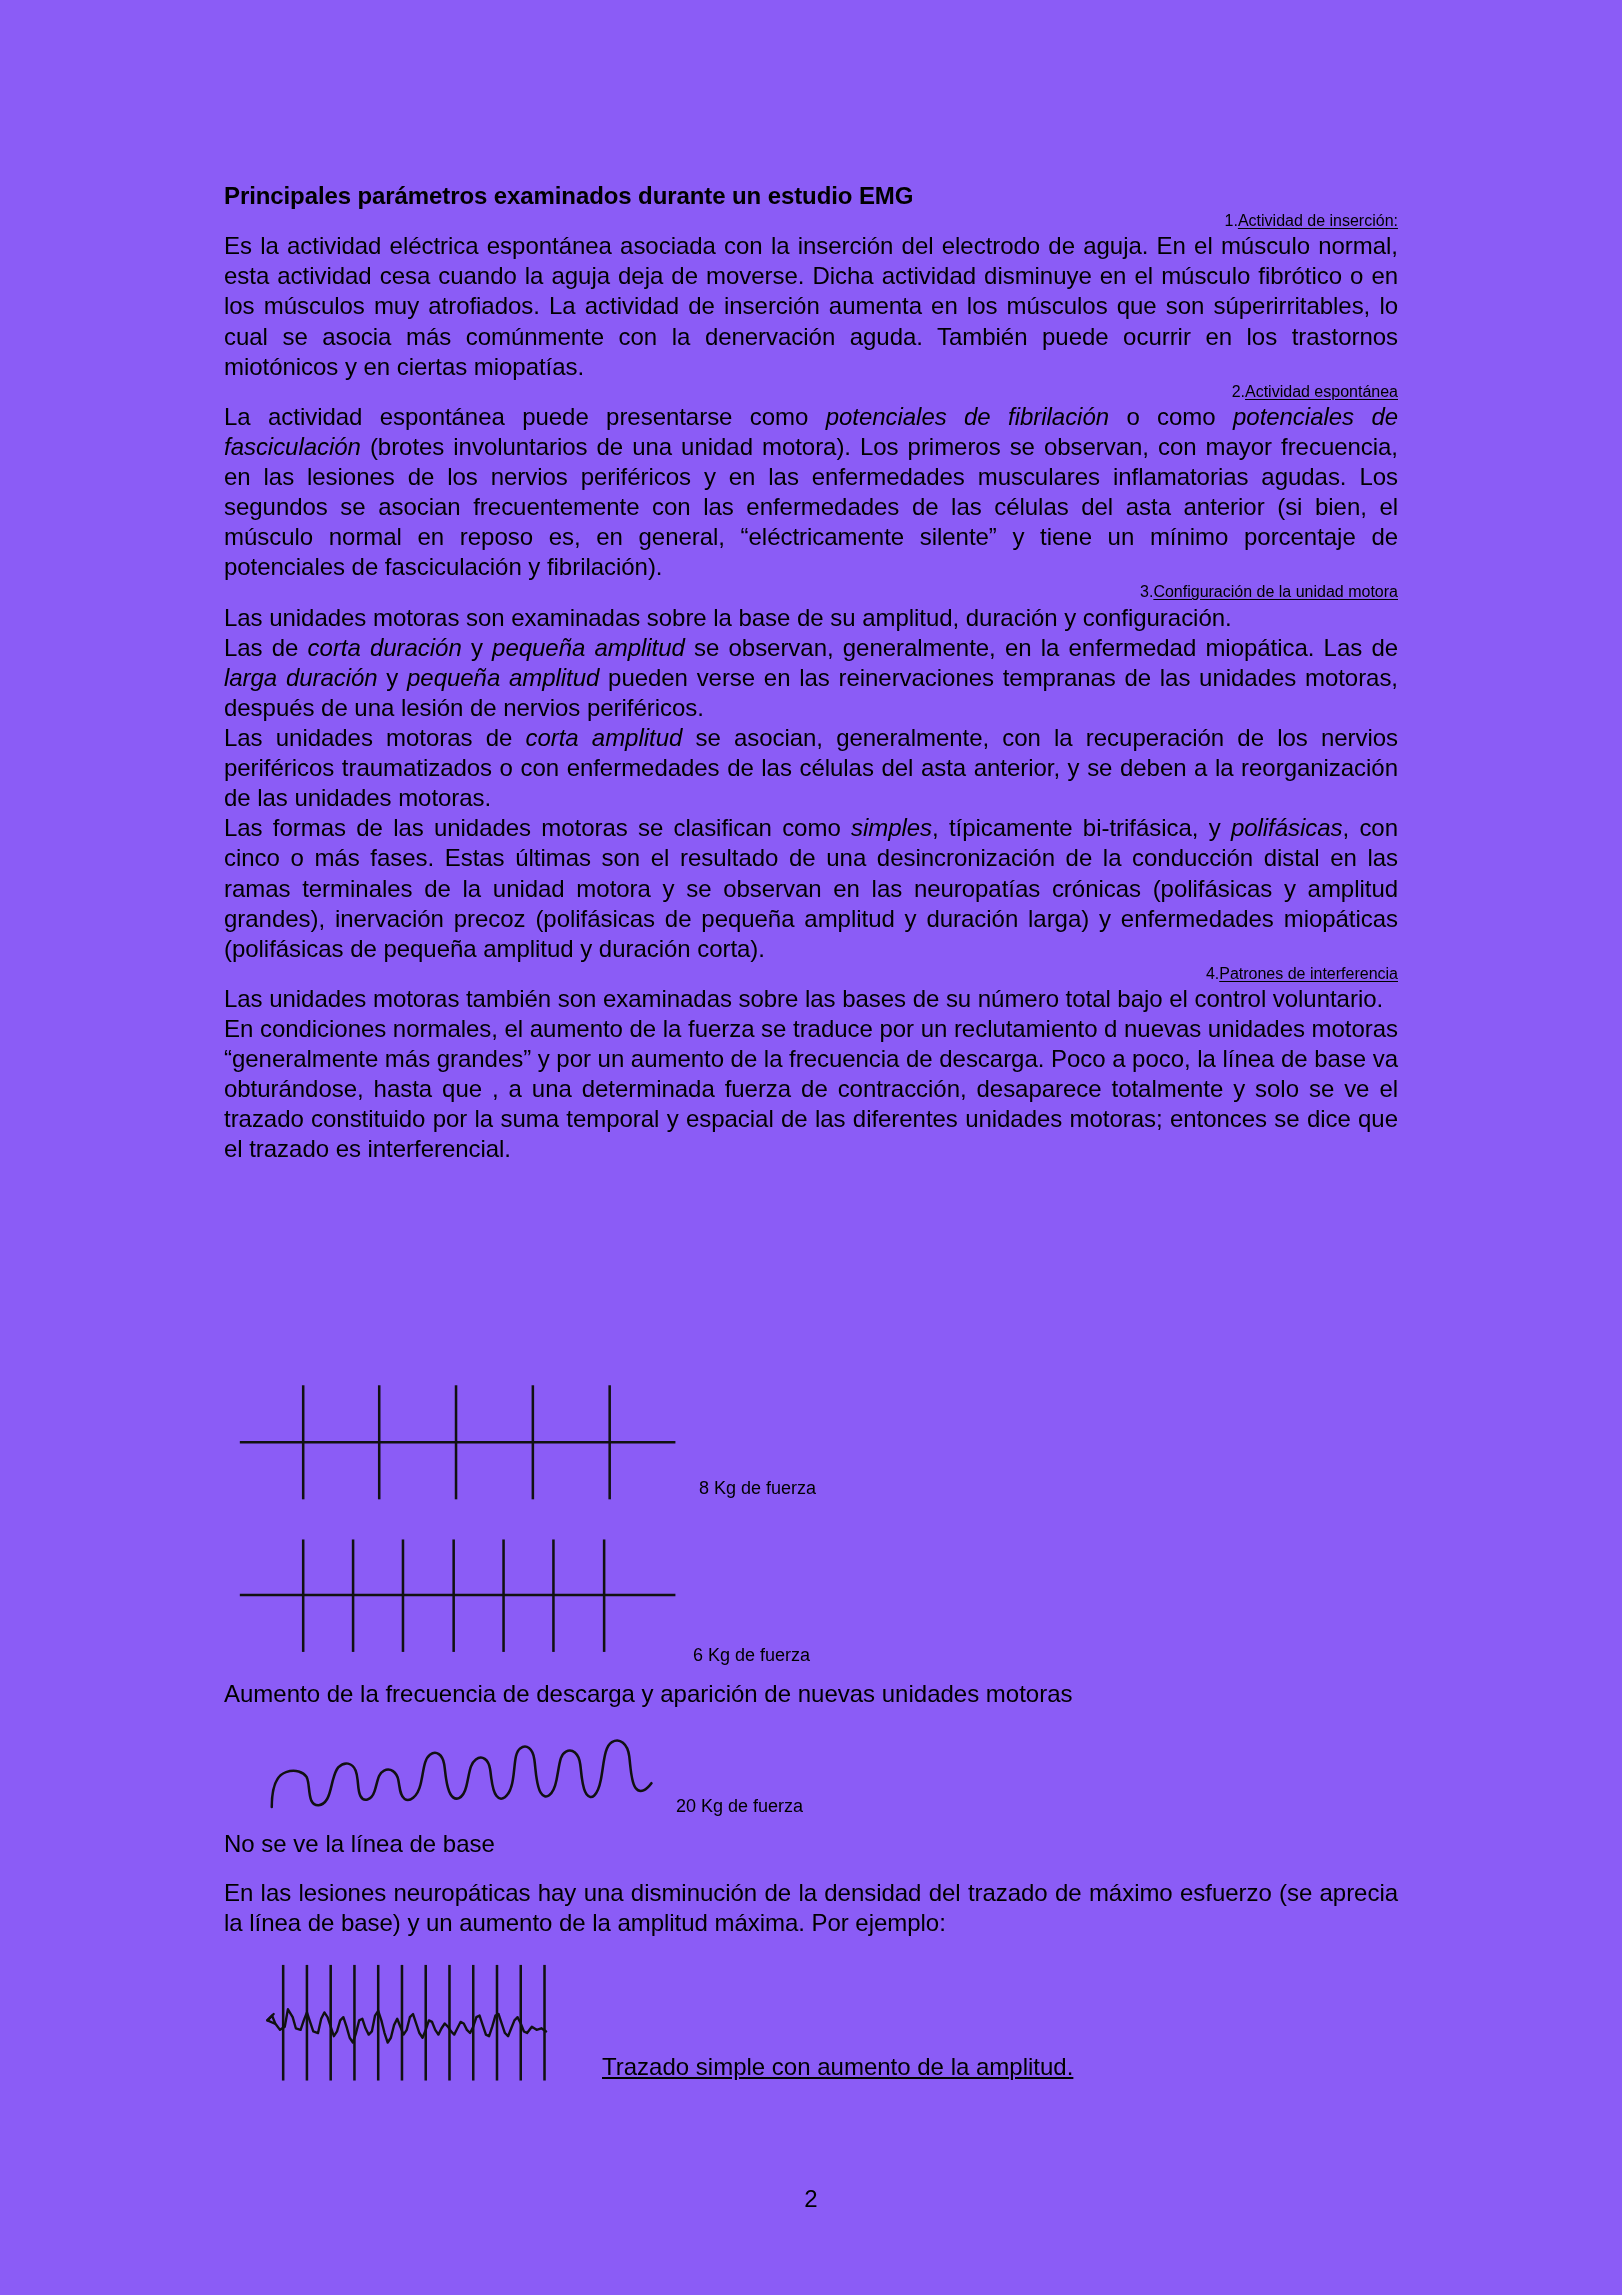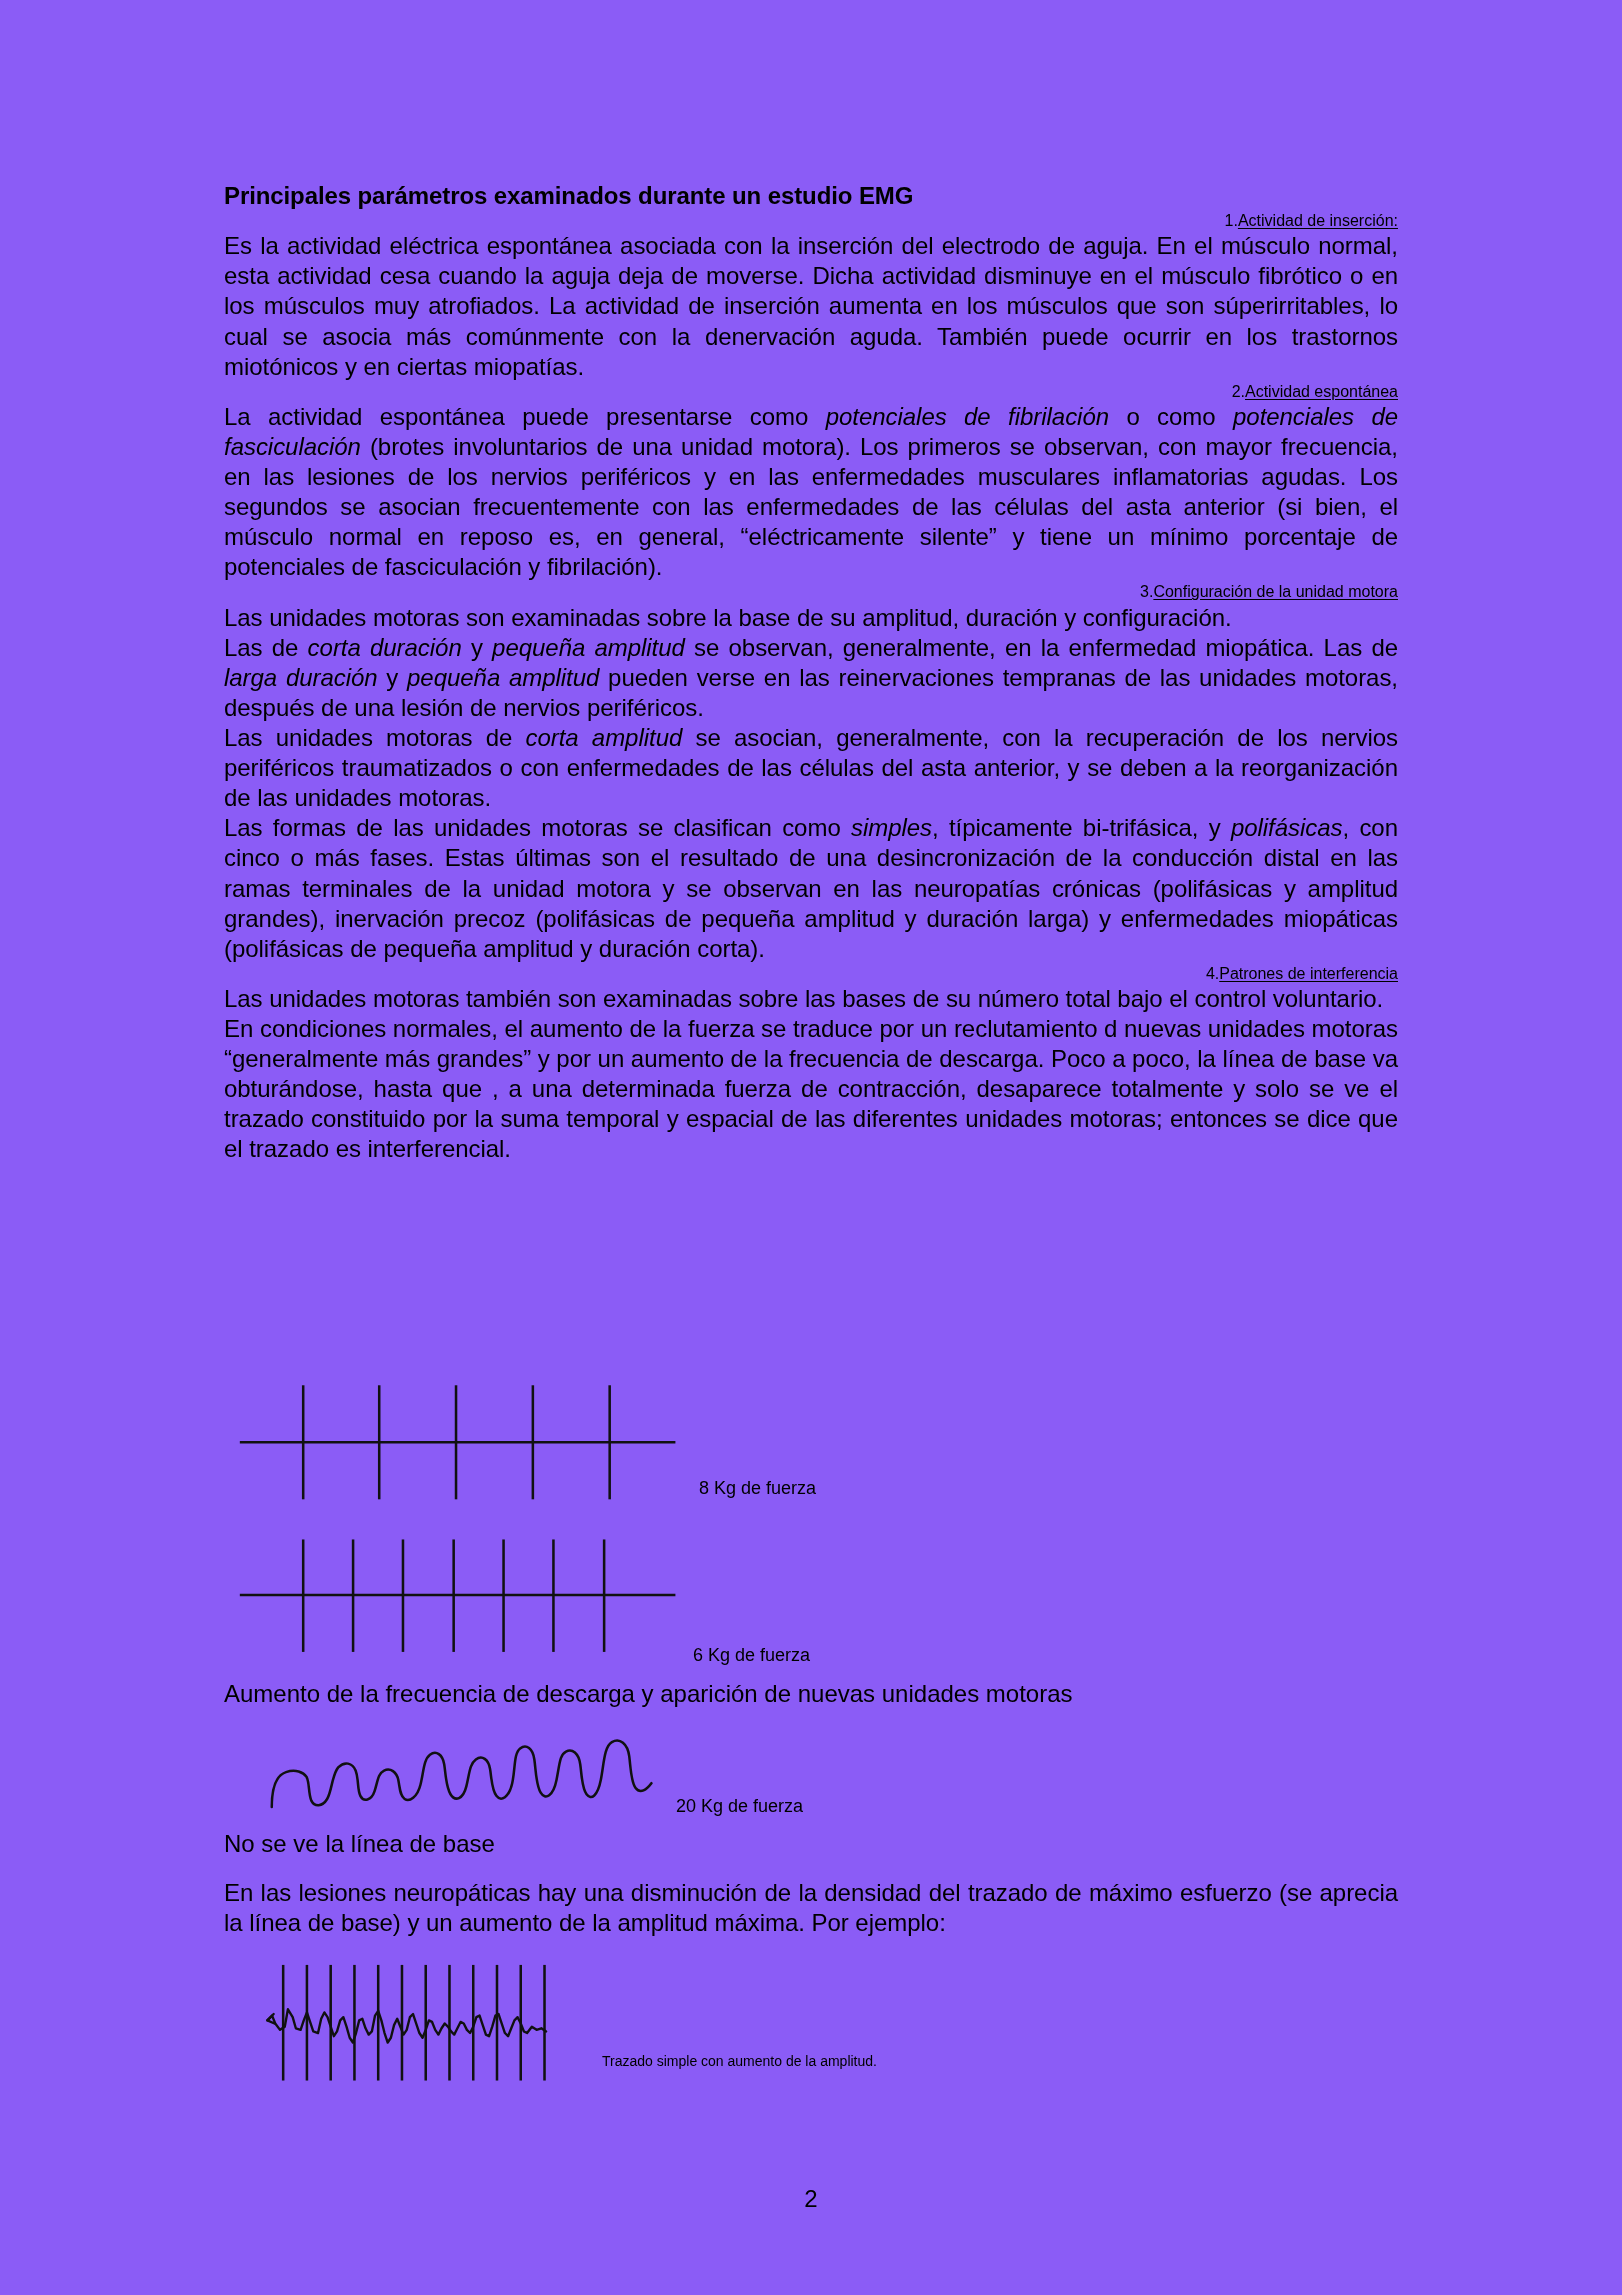--- a/index.html
+++ b/index.html
@@ -234,19 +234,19 @@
                L 128 74 L 132 86 L 136 94 L 140 90 L 144 70 L 148 64 L 152 76 L 156 92
                L 160 104 L 164 98 L 168 82 L 172 74 L 176 84 L 180 94 L 184 88 L 188 72
                L 192 68 L 196 80 L 200 92 L 204 98 L 208 88 L 212 76 L 216 78 L 220 88
                L 224 94 L 228 86 L 232 80 L 236 84 L 240 90 L 244 94 L 248 86 L 252 78
                L 256 80 L 260 88 L 264 92 L 268 84 L 272 72 L 276 70 L 280 82 L 284 94
                L 288 96 L 292 84 L 296 70 L 300 68 L 304 80 L 308 92 L 312 96 L 316 86
                L 320 76 L 324 72 L 328 80 L 332 90 L 336 92 L 342 84 L 348 88 L 354 86
                L 360 90" fill="none" stroke="#111111" stroke-width="3" stroke-linejoin="round" stroke-linecap="round"></path>
       <path d="M 8 76 L 16 68 M 8 76 L 17 80" fill="none" stroke="#111111" stroke-width="3" stroke-linecap="round"></path>
     </svg>
-    <span style="position:absolute; left:341px; top:93px; font-size:14px; white-space:nowrap;">Trazado simple con aumento de la amplitud.</span>
+    <span style="position:absolute; left:341px; top:93px; font-size:24px; white-space:nowrap;text-decoration:underline;">Trazado simple con aumento de la amplitud.</span>
   </div>
 
   <div class="page-number">2</div>
 
 </div>
 
 
 </body></html>

